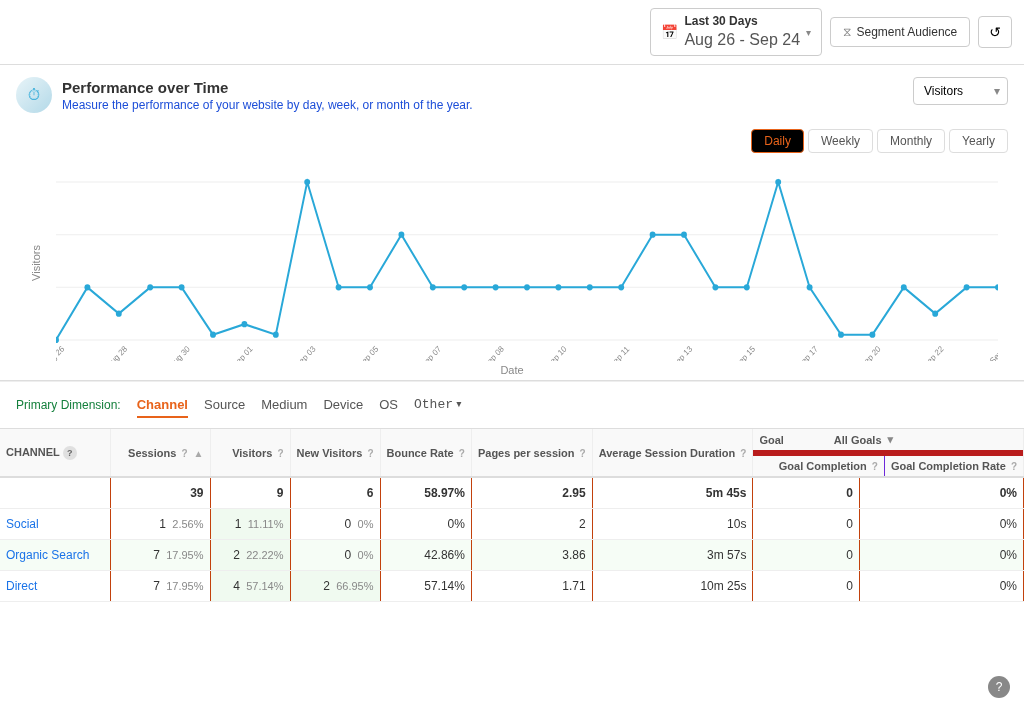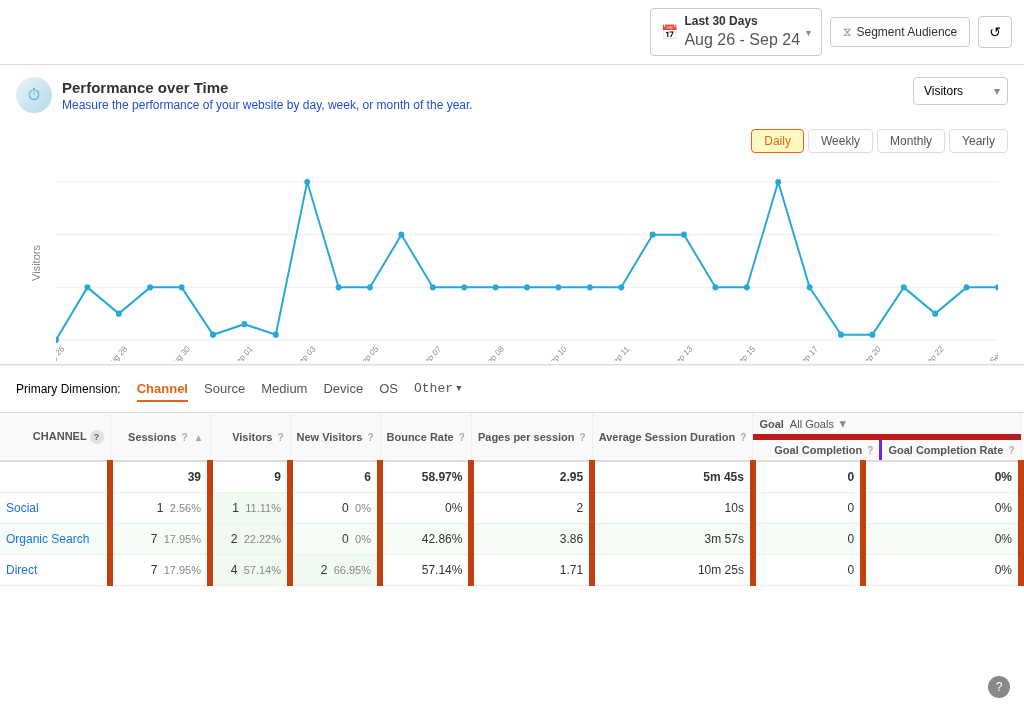--- a/index.html
+++ b/index.html
@@ -65,40 +65,40 @@
 
     .time-tabs {
       display: flex; justify-content: flex-end;
       gap: 4px; padding: 6px 0 8px 0;
     }
     .time-tab {
       padding: 4px 12px; border: 1px solid #ddd; border-radius: 4px;
       background: #fff; cursor: pointer; font-size: 12px; color: #555;
     }
     .time-tab.active {
-      border-color: #e8631a; color: #e8631a; background: #fef9c3;
+      border-color: #e8631a; color: #e8631a; background: #000000;
     }
     .chart-svg { width: 100%; height: 200px; }
     .y-axis-label {
       position: absolute; left: 2px; top: 50%; transform: translateY(-50%) rotate(-90deg);
       font-size: 11px; color: #888; white-space: nowrap;
     }
     .x-axis-label {
       text-align: center; font-size: 11px; color: #888; padding-bottom: 4px;
       background: #fff;
     }
 
     .dimension-bar {
       background: #fff;
       padding: 10px 16px;
       border-top: 1px solid #eee;
       border-bottom: 1px solid #ddd;
       display: flex; align-items: center; gap: 16px;
     }
-    .dim-label { font-size: 12px; color: #000000; font-weight: normal; }
+    .dim-label { font-size: 12px; color: #15803d; font-weight: normal; }
     .dim-tab {
       font-size: 13px; cursor: pointer; padding: 4px 0; color: #555;
       border-bottom: 2px solid transparent;
     }
     .dim-tab.active { color: #e8631a; border-bottom: 2px solid #e8631a; font-weight: bold; }
     .dim-tab.other { display: flex; align-items: center; gap: 2px; font-family: Liberation Mono, monospace; }
 
     .table-section {
       background: #fff;
       overflow: auto;
@@ -110,21 +110,21 @@
     th {
       padding: 8px 6px; text-align: right; font-weight: bold;
       color: #555; border-bottom: 2px solid #ddd; border-right: 1px solid #eee;
       white-space: nowrap; font-size: 11px;
     }
     th:first-child { text-align: left; }
     th .sort-icon { color: #aaa; font-size: 10px; margin-left: 3px; }
     th .help-icon { color: #aaa; font-size: 10px; margin-left: 2px; cursor: pointer; }
     td {
       padding: 8px 6px; text-align: right; border-bottom: 1px solid #eee;
-      border-right: 6px solid #c2410c;
+      border-right: 1px solid #c2410c;
     }
     td:first-child { text-align: left; color: #1a73e8; cursor: pointer; }
     td.plain { color: #333; }
     tr.total-row td { font-weight: bold; color: #333; }
     tr.total-row td:first-child { color: #333; }
     .highlight-green { background-color: #f0faf0; }
     .pct { color: #888; font-size: 11px; margin-left: 3px; }
 
     .help-circle {
       display: inline-flex; align-items: center; justify-content: center;
@@ -274,37 +274,38 @@
       <text x="512" y="188" font-size="8" fill="#888" text-anchor="middle" transform="rotate(-45,512,188)">Sep 10</text>
       <text x="576" y="188" font-size="8" fill="#888" text-anchor="middle" transform="rotate(-45,576,188)">Sep 11</text>
       <text x="640" y="188" font-size="8" fill="#888" text-anchor="middle" transform="rotate(-45,640,188)">Sep 13</text>
       <text x="704" y="188" font-size="8" fill="#888" text-anchor="middle" transform="rotate(-45,704,188)">Sep 15</text>
       <text x="768" y="188" font-size="8" fill="#888" text-anchor="middle" transform="rotate(-45,768,188)">Sep 17</text>
       <text x="832" y="188" font-size="8" fill="#888" text-anchor="middle" transform="rotate(-45,832,188)">Sep 20</text>
       <text x="896" y="188" font-size="8" fill="#888" text-anchor="middle" transform="rotate(-45,896,188)">Sep 22</text>
       <text x="960" y="188" font-size="8" fill="#888" text-anchor="middle" transform="rotate(-45,960,188)">Sep</text>
     </svg>
   </div>
+  <div class="x-axis-label">Date</div>
 </div>
 
 <div class="dimension-bar">
   <span class="dim-label">Primary Dimension:</span>
   <span class="dim-tab active">Channel</span>
   <span class="dim-tab">Source</span>
   <span class="dim-tab">Medium</span>
   <span class="dim-tab">Device</span>
   <span class="dim-tab">OS</span>
   <span class="dim-tab other">Other <span>▾</span></span>
 </div>
 
 <div class="table-section">
   <table>
     <thead>
       <tr>
-        <th style="width:110px; text-align:right;">
+        <th style="width:110px; text-align:left;">
           <span>CHANNEL</span>
           <span class="help-circle">?</span>
         </th>
         <th style="width:100px;">
           <span>Sessions</span>
           <span class="help-icon">?</span>
           <span class="sort-icon">▲</span>
         </th>
         <th style="width:80px;">
           <span>Visitors</span>
@@ -323,25 +324,25 @@
           <span class="help-icon">?</span>
         </th>
         <th style="width:120px;">
           <span>Average Session Duration</span>
           <span class="help-icon">?</span>
         </th>
 
         <th colspan="2" style="padding:0; vertical-align:top; border-right:1px solid #eee;">
           <div style="display:flex; align-items:center; padding:4px 6px; border-bottom:6px solid #b91c1c; gap:6px;">
             <span>Goal</span>
-            <span style="font-weight:normal;">All Goals</span>
+            <span style="font-weight:bold;margin-left:44px;">All Goals</span>
             <span style="color:#888;">▾</span>
           </div>
           <div style="display:flex;">
-            <div style="flex:1; padding:4px 6px; border-right:3px solid #6d28d9; text-align:right;">
+            <div style="flex:1; padding:4px 6px; border-right:1px solid #6d28d9; text-align:right;">
               <span>Goal Completion</span>
               <span class="help-icon">?</span>
             </div>
             <div style="flex:1; padding:4px 6px; text-align:center;">
               <span>Goal Completion Rate</span>
               <span class="help-icon">?</span>
             </div>
           </div>
         </th>
       </tr>

